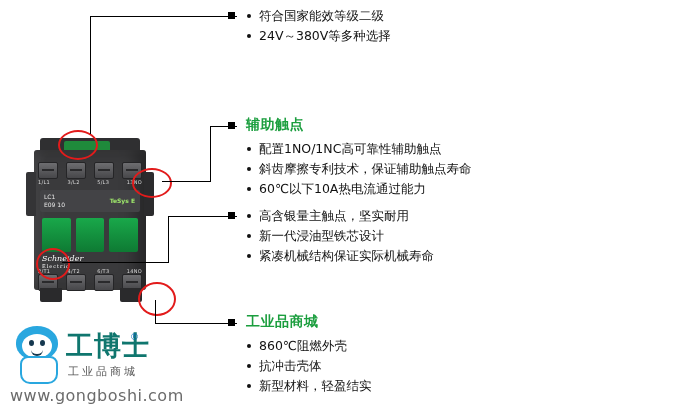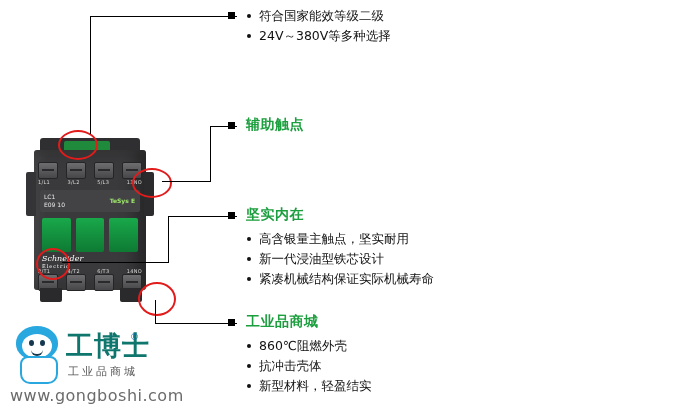--- a/index.html
+++ b/index.html
@@ -369,24 +369,28 @@
 
   <div class="block" style="left:246px; top:6px;">
     <ul class="blk-list">
       <li>符合国家能效等级二级</li>
       <li>24V～380V等多种选择</li>
     </ul>
   </div>
 
   <div class="block" style="left:246px; top:116px;">
     <p class="blk-title">辅助触点</p>
+    <ul class="blk-list">
+      <li>配置1NO/1NC高可靠性辅助触点</li>
+      <li>斜齿摩擦专利技术，保证辅助触点寿命</li>
+      <li>60℃以下10A热电流通过能力</li>
+    </ul>
   </div>
 
   <div class="block" style="left:246px; top:206px;">
-    <p class="blk-title">坚实内在</p>
     <ul class="blk-list">
       <li>高含银量主触点，坚实耐用</li>
       <li>新一代浸油型铁芯设计</li>
       <li>紧凑机械结构保证实际机械寿命</li>
     </ul>
   </div>
 
   <div class="block" style="left:246px; top:313px;">
     <p class="blk-title">工业品商城</p>
     <ul class="blk-list">

